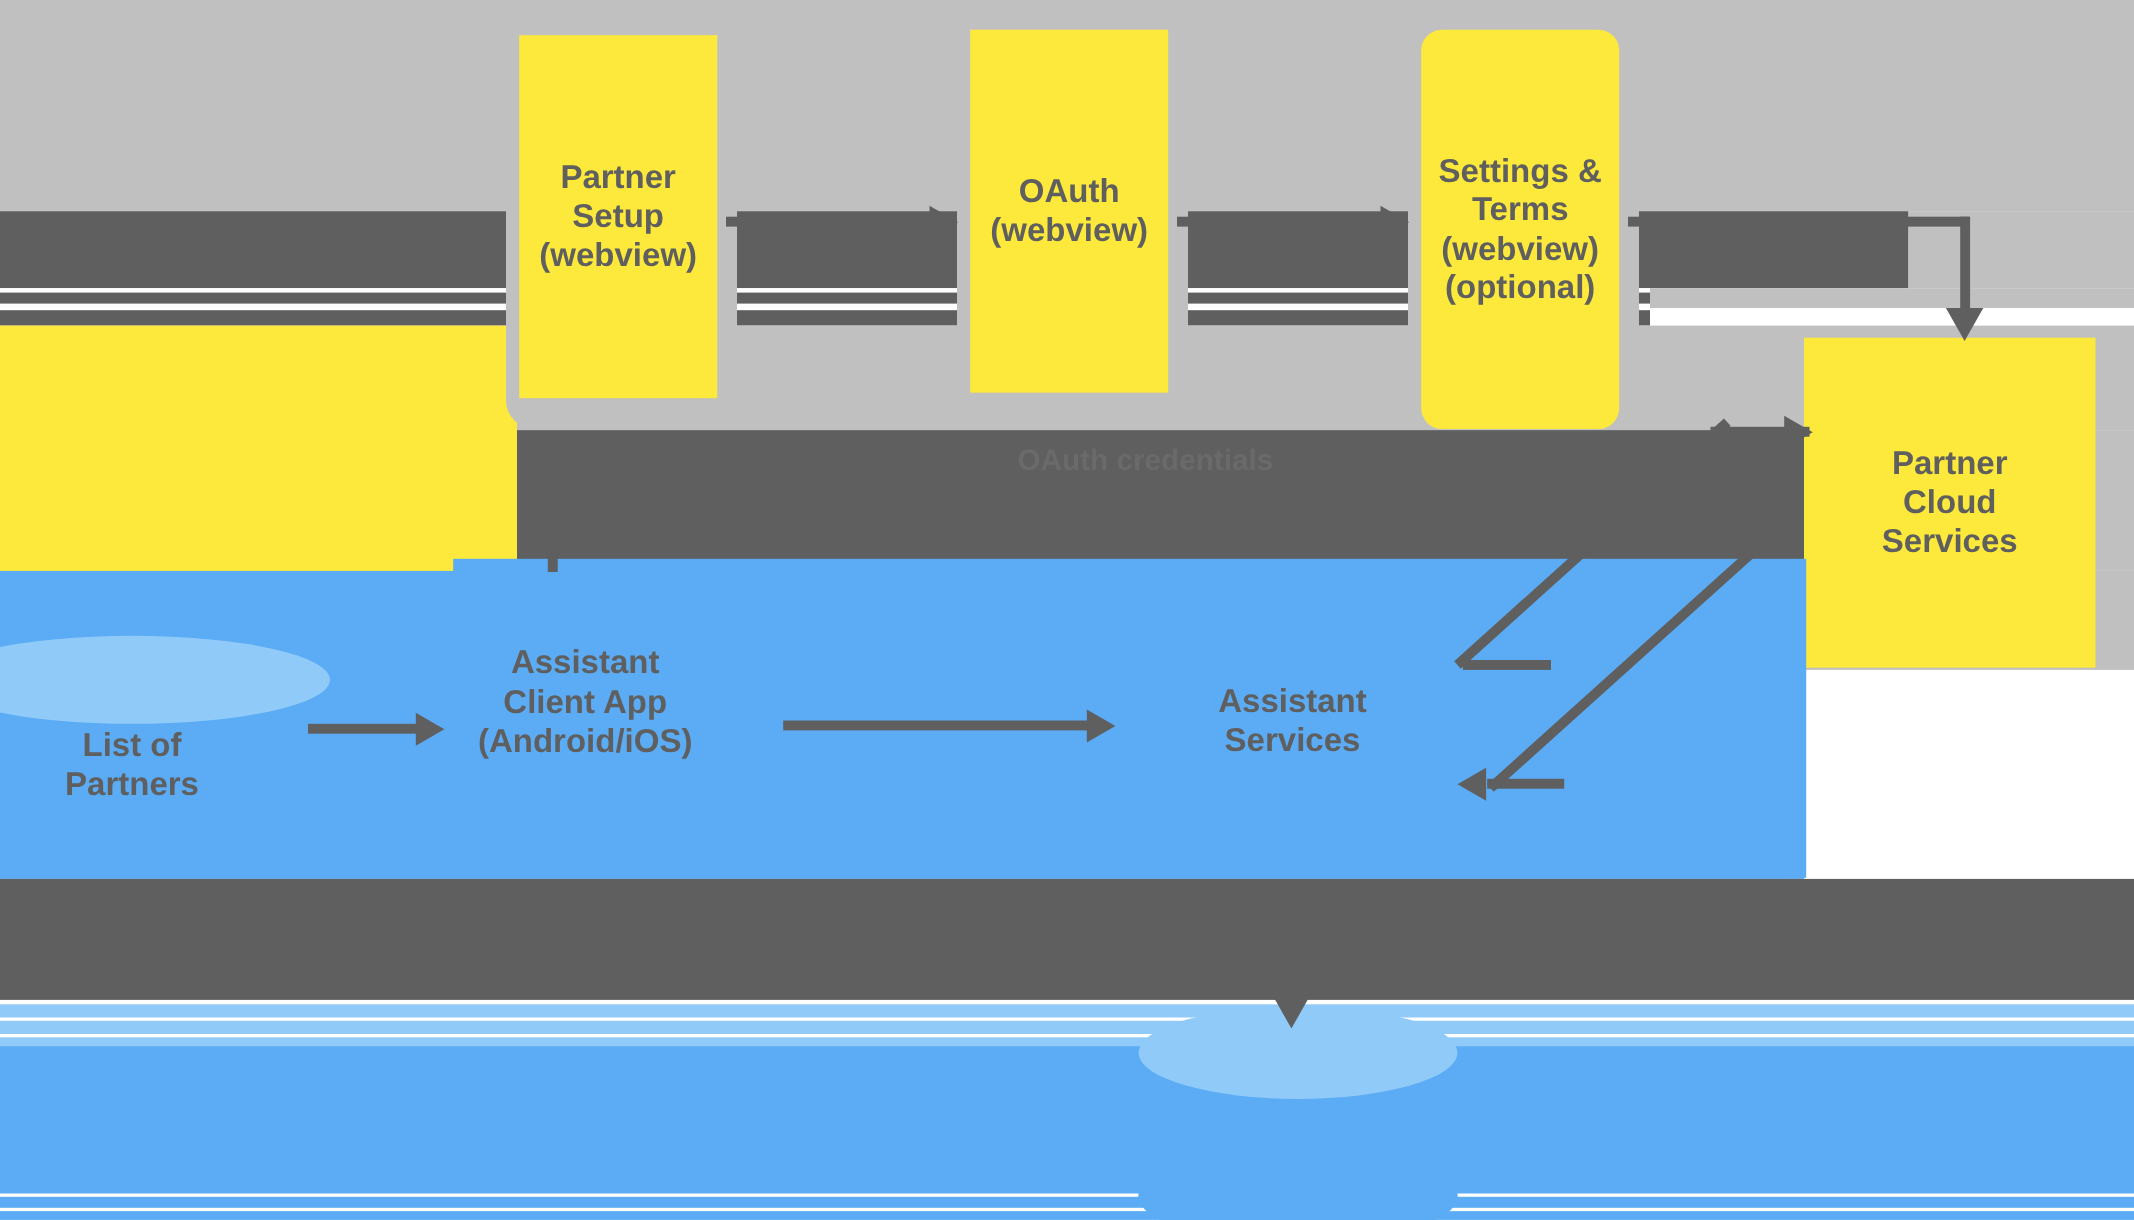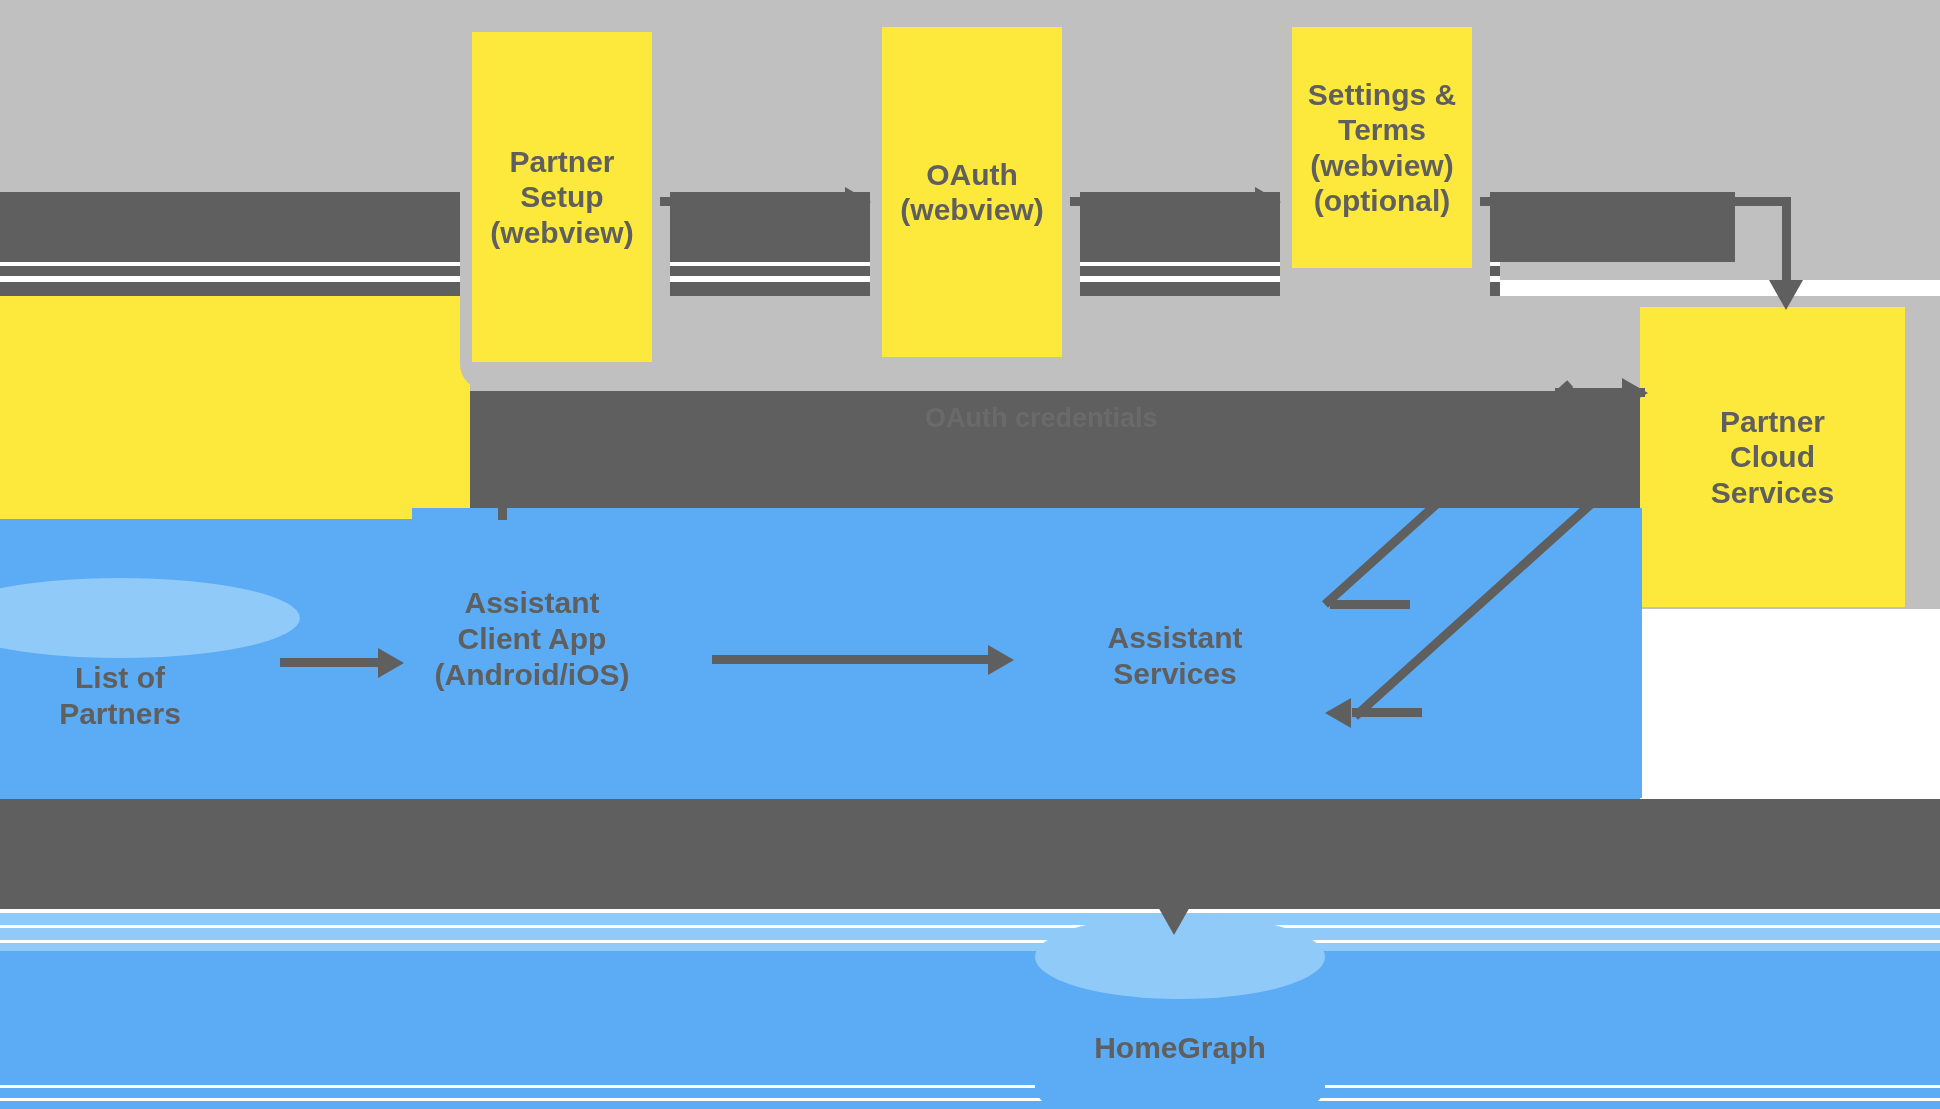--- a/index.html
+++ b/index.html
@@ -115,21 +115,21 @@
   </div>
 
   <div class="ybox" style="left:472px;top:32px;width:180px;height:330px;">
     <span>Partner<br>Setup<br>(webview)</span>
   </div>
 
   <div class="ybox" style="left:882px;top:27px;width:180px;height:330px;">
     <span>OAuth<br>(webview)</span>
   </div>
 
-  <div class="ybox" style="left:1292px;top:27px;width:180px;height:241px;">
+  <div class="ybox" style="left:1292px;top:27px;width:180px;height:363px;border-radius:19px;">
     <span>Settings &amp;<br>Terms<br>(webview)<br>(optional)</span>
   </div>
 
   <div class="ybox" style="left:1640px;top:307px;width:265px;height:300px;">
     <span>Partner<br>Cloud<br>Services</span>
   </div>
 
   <div class="bbox" style="left:412px;top:508px;width:1230px;height:290px;"></div>
   <div class="blabel" style="left:412px;top:585px;width:240px;">Assistant<br>Client App<br>(Android/iOS)</div>
   <div class="blabel" style="left:1055px;top:620px;width:240px;">Assistant<br>Services</div>
@@ -138,21 +138,20 @@
     <div class="body" style="top:40px;bottom:40px;"></div>
     <div class="bottom" style="height:80px;"></div>
     <div class="top" style="height:80px;"></div>
     <div class="cap-label" style="top:82px;">List of<br>Partners</div>
   </div>
 
   <div class="cyl" style="left:1035px;top:915px;width:290px;height:215px;">
     <div class="body" style="top:42px;bottom:42px;"></div>
     <div class="bottom" style="height:84px;"></div>
     <div class="top" style="height:84px;"></div>
-    <div class="cap-label" style="top:115px;">HomeGraph</div>
   </div>
 
   <div class="arrow-line" style="left:660px;top:197px;width:200px;"></div>
   <div class="arrow-head ah-right" style="left:845px;top:187px;"></div>
 
   <div class="arrow-line" style="left:1070px;top:197px;width:200px;"></div>
   <div class="arrow-head ah-right" style="left:1255px;top:187px;"></div>
 
   <div class="arrow-line" style="left:1480px;top:197px;width:310px;"></div>
   <div class="arrow-line" style="left:1782px;top:197px;width:9px;height:95px;"></div>

